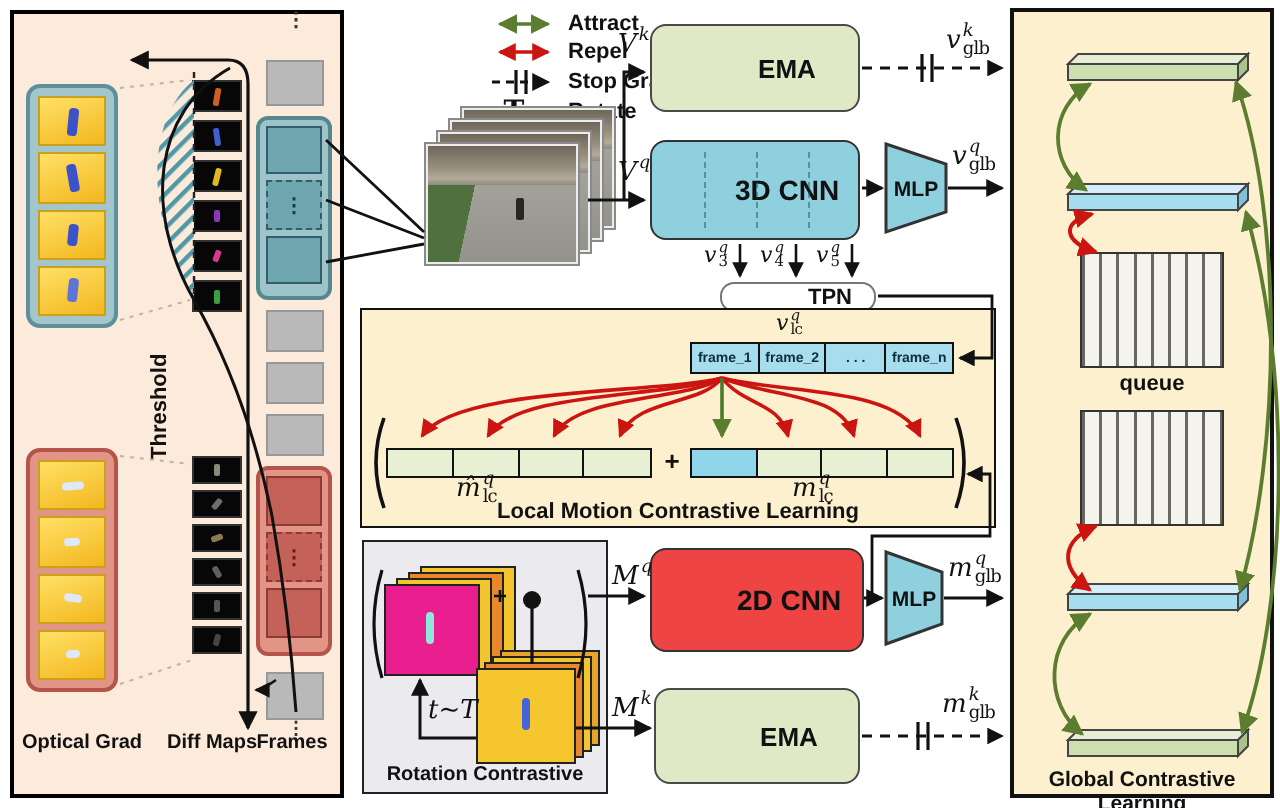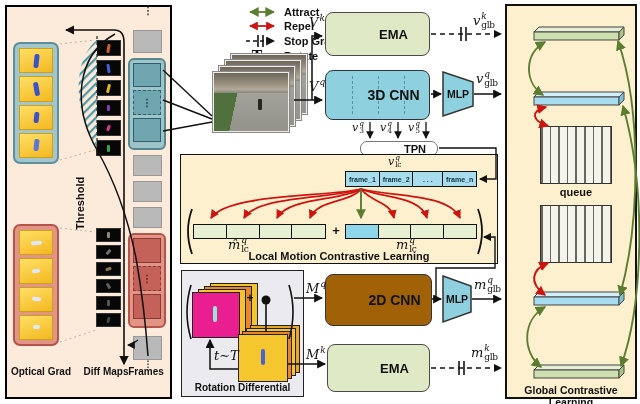--- a/index.html
+++ b/index.html
@@ -218,23 +218,23 @@
   <div class="ttl" style="left:243px;top:291px;width:14px;font-size:12px;">+</div>
   <div>
     <div class="abs" style="left:250px;top:325px;width:48px;height:46px;background:#e8a52b;border:1px solid #222;"></div>
     <div class="abs" style="left:246px;top:328px;width:48px;height:46px;background:#f2c52e;border:1px solid #222;"></div>
     <div class="abs" style="left:242px;top:331px;width:48px;height:46px;background:#e8872b;border:1px solid #222;"></div>
     <div class="abs" style="left:238px;top:334px;width:48px;height:46px;background:#f5c62e;border:1px solid #222;">
       <div class="abs" style="left:22px;top:14px;width:4px;height:16px;background:#4663d8;border-radius:2px;"></div>
     </div>
   </div>
   <div class="mlab" style="left:214px;top:349px;font-size:13px;">t∼T</div>
-  <div class="ttl" style="left:183px;top:382px;width:119px;font-size:10px;">Rotation Differential</div>
-
-  <div class="blk" style="left:325px;top:274px;width:107px;height:52px;background:#a16207;border:1.5px solid #333;border-radius:8px;font-size:14px;">2D CNN</div>
+  <div class="ttl" style="left:183px;top:382px;width:119px;font-size:10px;">Rotation Contrastive</div>
+
+  <div class="blk" style="left:325px;top:274px;width:107px;height:52px;background:#ef4444;border:1.5px solid #333;border-radius:8px;font-size:14px;">2D CNN</div>
   <div class="blk" style="left:327px;top:344px;width:103px;height:48px;background:#dfe9c6;border:1.5px solid #4a4a4a;border-radius:8px;font-size:13px;">EMA</div>
 
   <div class="panel" style="left:505px;top:4px;width:132px;height:395px;background:#fdf0cf;border:2px solid #111;"></div>
   <div class="queue" style="left:540px;top:126px;"></div>
   <div class="ttl" style="left:540px;top:186px;width:72px;font-size:11px;">queue</div>
   <div class="queue" style="left:540px;top:205px;"></div>
   <div class="ttl" style="left:506px;top:384px;width:130px;font-size:10.5px;">Global Contrastive Learning</div>
 
   <div class="mlab" style="left:309px;top:16px;">
       <span class="mb">V</span>

